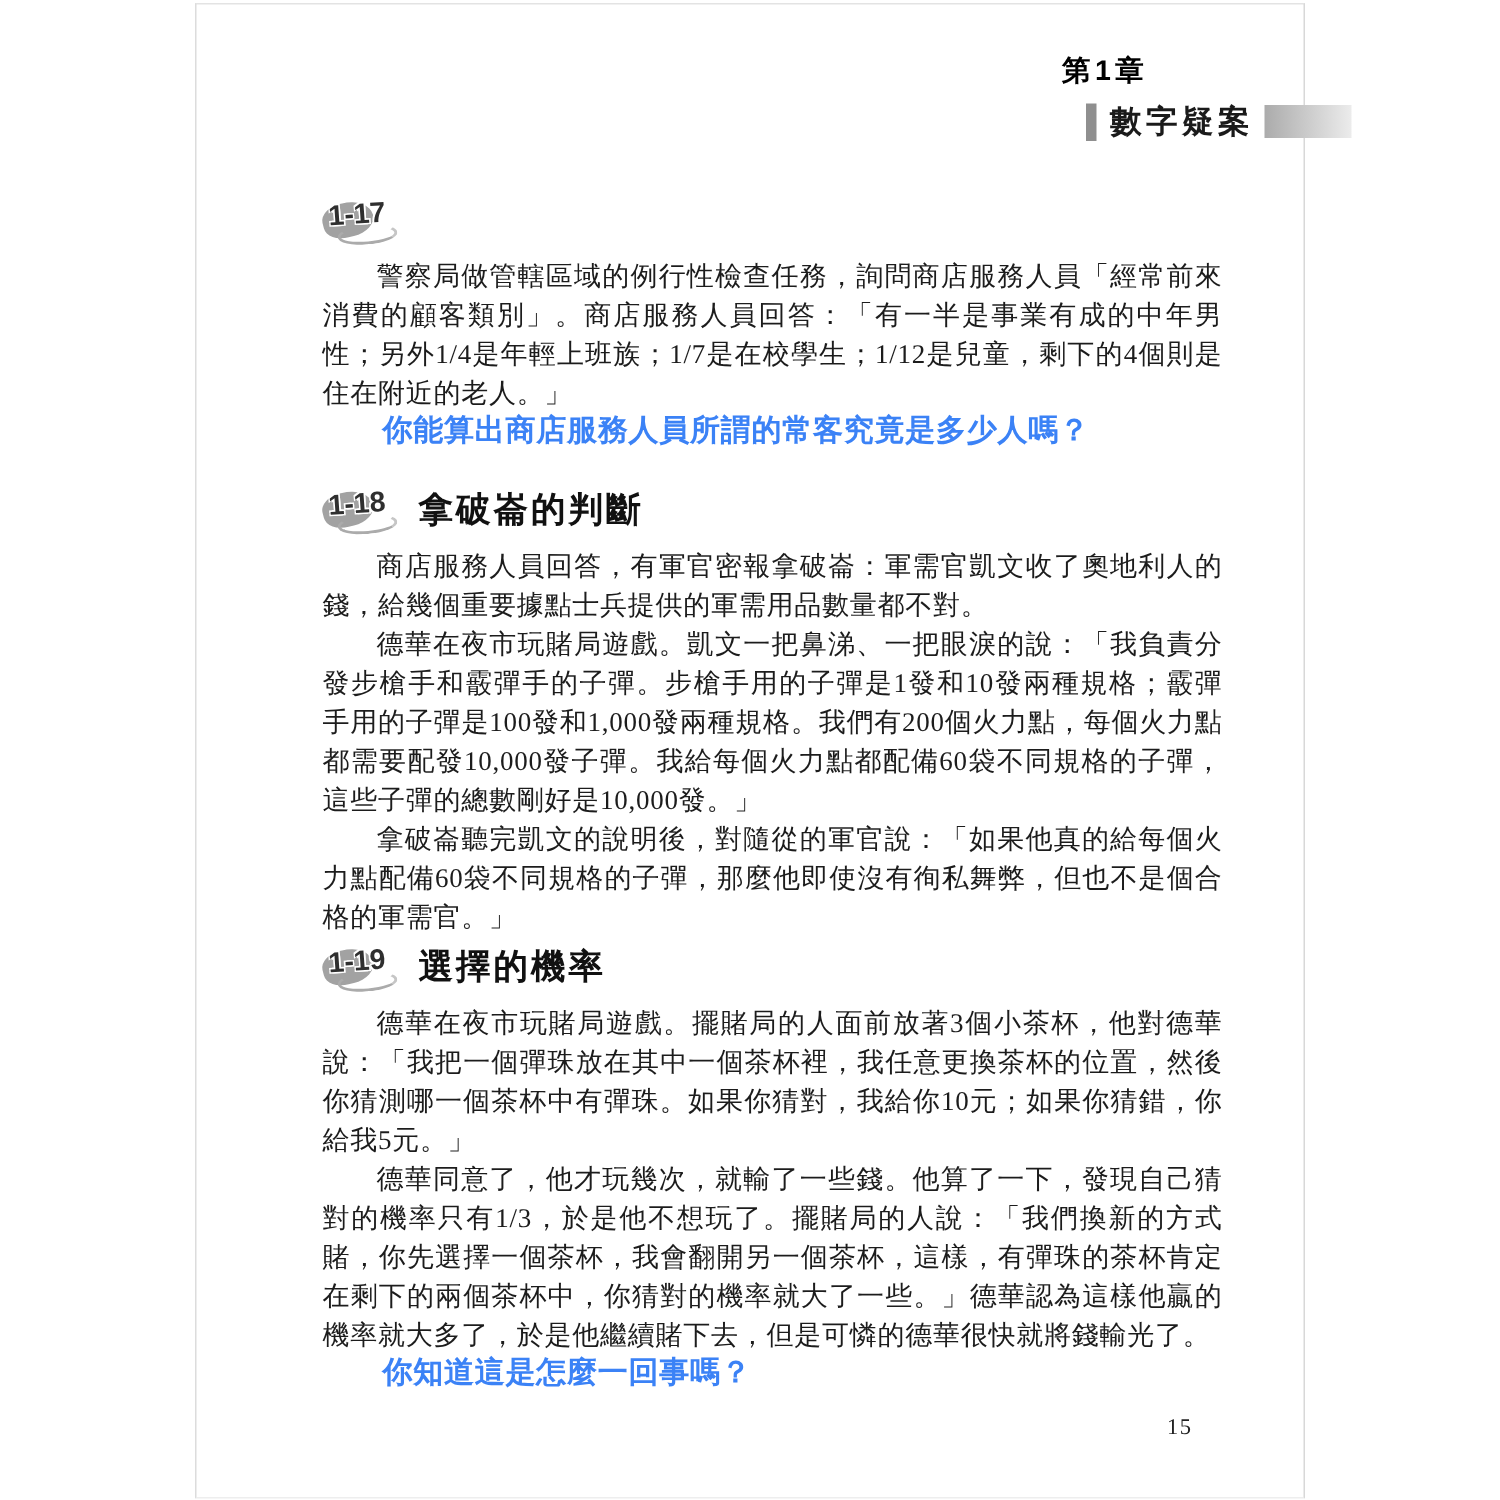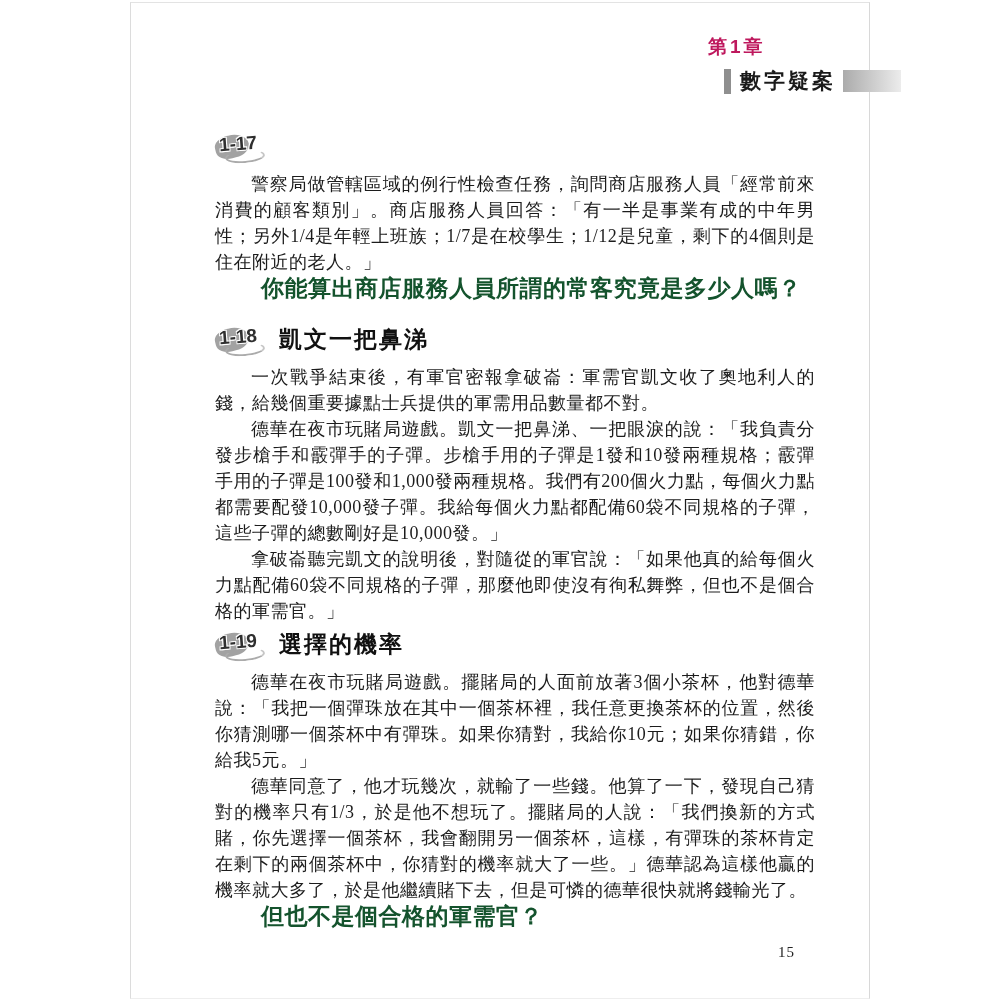--- a/index.html
+++ b/index.html
@@ -27,21 +27,21 @@
   
   .chapter-block {
     position: absolute;
     left: 708px; top: 34px;
   }
   .chapter-num {
     font-family: "Liberation Sans", "DejaVu Sans", sans-serif;
     font-size: 19px;
     font-weight: bold;
     letter-spacing: 3px;
-    color: #be185d;
+    color: #000000;
   }
   .chapter-row {
     margin-top: 7px;
     display: flex;
     align-items: center;
     padding-left: 16px;
   }
   .chapter-vbar {
     width: 7px; height: 25px;
     background: #8f8f8f;
@@ -124,26 +124,26 @@
   p.body-para {
     margin: 0;
     font-size: 18px;
     line-height: 26px;
     text-align: justify;
     text-indent: 2em;
     letter-spacing: 0.5px;
   }
   p.question {
     margin: 0 0 17px 0;
-    font-family: Liberation Sans, sans-serif;
-    font-size: 23px;
+    font-family: Liberation Mono, monospace;
+    font-size: 20px;
     font-weight: bold;
     line-height: 27px;
     text-indent: 2em;
-    color: #14532d;
+    color: #3b82f6;
     letter-spacing: 0.5px;
   }
 
   .page-number {
     position: absolute;
     left: 778px; top: 944px;
     font-size: 15px;
     letter-spacing: 1px;
     color: #222;
   }
@@ -176,36 +176,36 @@
     <p class="question">你能算出商店服務人員所謂的常客究竟是多少人嗎？</p>
   </section>
 
   <section>
     <div class="section-header">
       <span class="badge">
         <span class="badge-blob"></span>
         <span class="badge-swoosh"></span>
         <span class="badge-num">1-18</span>
       </span>
-      <h2 class="sec-title">凱文一把鼻涕</h2>
+      <h2 class="sec-title">拿破崙的判斷</h2>
     </div>
-    <p class="body-para">一次戰爭結束後，有軍官密報拿破崙：軍需官凱文收了奧地利人的錢，給幾個重要據點士兵提供的軍需用品數量都不對。</p>
+    <p class="body-para">商店服務人員回答，有軍官密報拿破崙：軍需官凱文收了奧地利人的錢，給幾個重要據點士兵提供的軍需用品數量都不對。</p>
     <p class="body-para">德華在夜市玩賭局遊戲。凱文一把鼻涕、一把眼淚的說：「我負責分發步槍手和霰彈手的子彈。步槍手用的子彈是1發和10發兩種規格；霰彈手用的子彈是100發和1,000發兩種規格。我們有200個火力點，每個火力點都需要配發10,000發子彈。我給每個火力點都配備60袋不同規格的子彈，這些子彈的總數剛好是10,000發。」</p>
     <p class="body-para">拿破崙聽完凱文的說明後，對隨從的軍官說：「如果他真的給每個火力點配備60袋不同規格的子彈，那麼他即使沒有徇私舞弊，但也不是個合格的軍需官。」</p>
   </section>
 
   <section>
     <div class="section-header">
       <span class="badge">
         <span class="badge-blob"></span>
         <span class="badge-swoosh"></span>
         <span class="badge-num">1-19</span>
       </span>
       <h2 class="sec-title">選擇的機率</h2>
     </div>
     <p class="body-para">德華在夜市玩賭局遊戲。擺賭局的人面前放著3個小茶杯，他對德華說：「我把一個彈珠放在其中一個茶杯裡，我任意更換茶杯的位置，然後你猜測哪一個茶杯中有彈珠。如果你猜對，我給你10元；如果你猜錯，你給我5元。」</p>
     <p class="body-para">德華同意了，他才玩幾次，就輸了一些錢。他算了一下，發現自己猜對的機率只有1/3，於是他不想玩了。擺賭局的人說：「我們換新的方式賭，你先選擇一個茶杯，我會翻開另一個茶杯，這樣，有彈珠的茶杯肯定在剩下的兩個茶杯中，你猜對的機率就大了一些。」德華認為這樣他贏的機率就大多了，於是他繼續賭下去，但是可憐的德華很快就將錢輸光了。</p>
-    <p class="question">但也不是個合格的軍需官？</p>
+    <p class="question">你知道這是怎麼一回事嗎？</p>
   </section>
 
 </main>
 
 <div class="page-number">15</div>
 
 </body></html>

